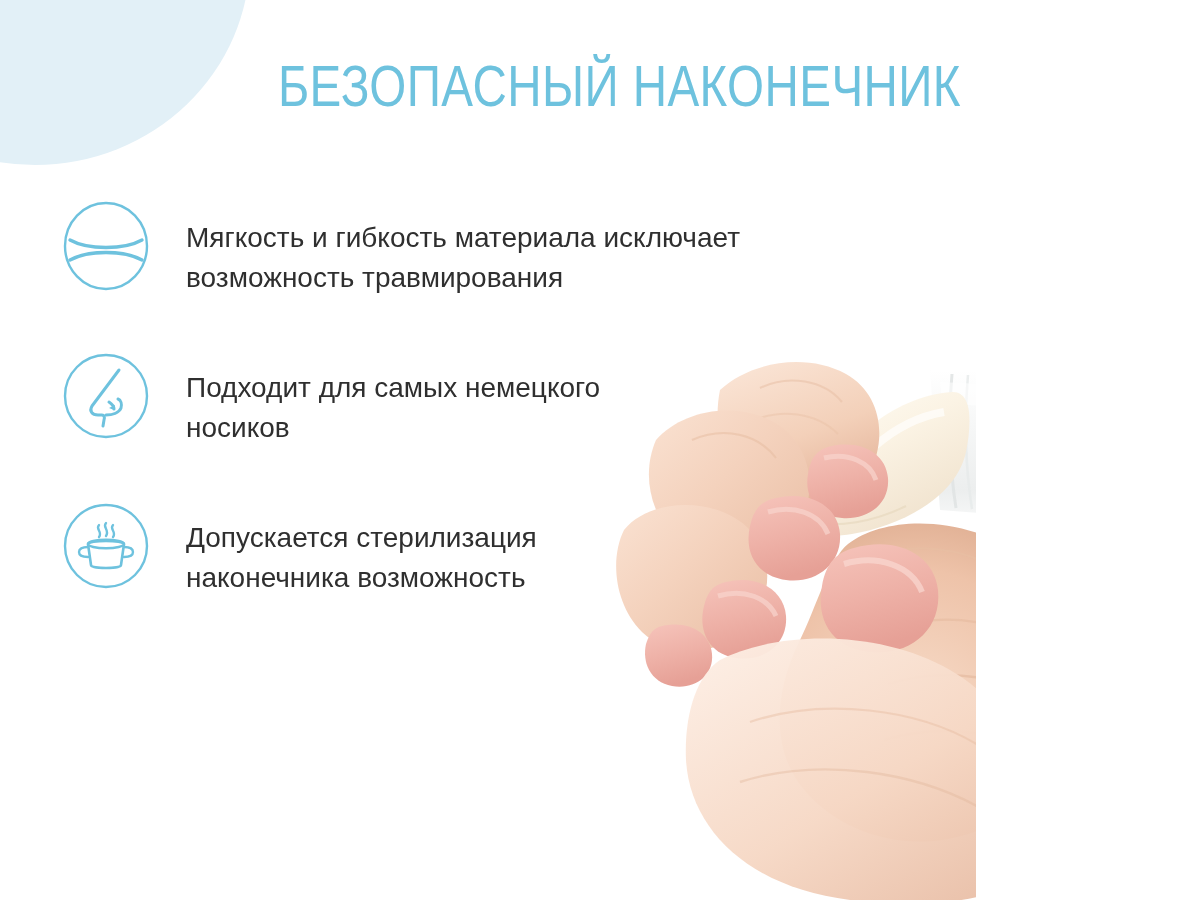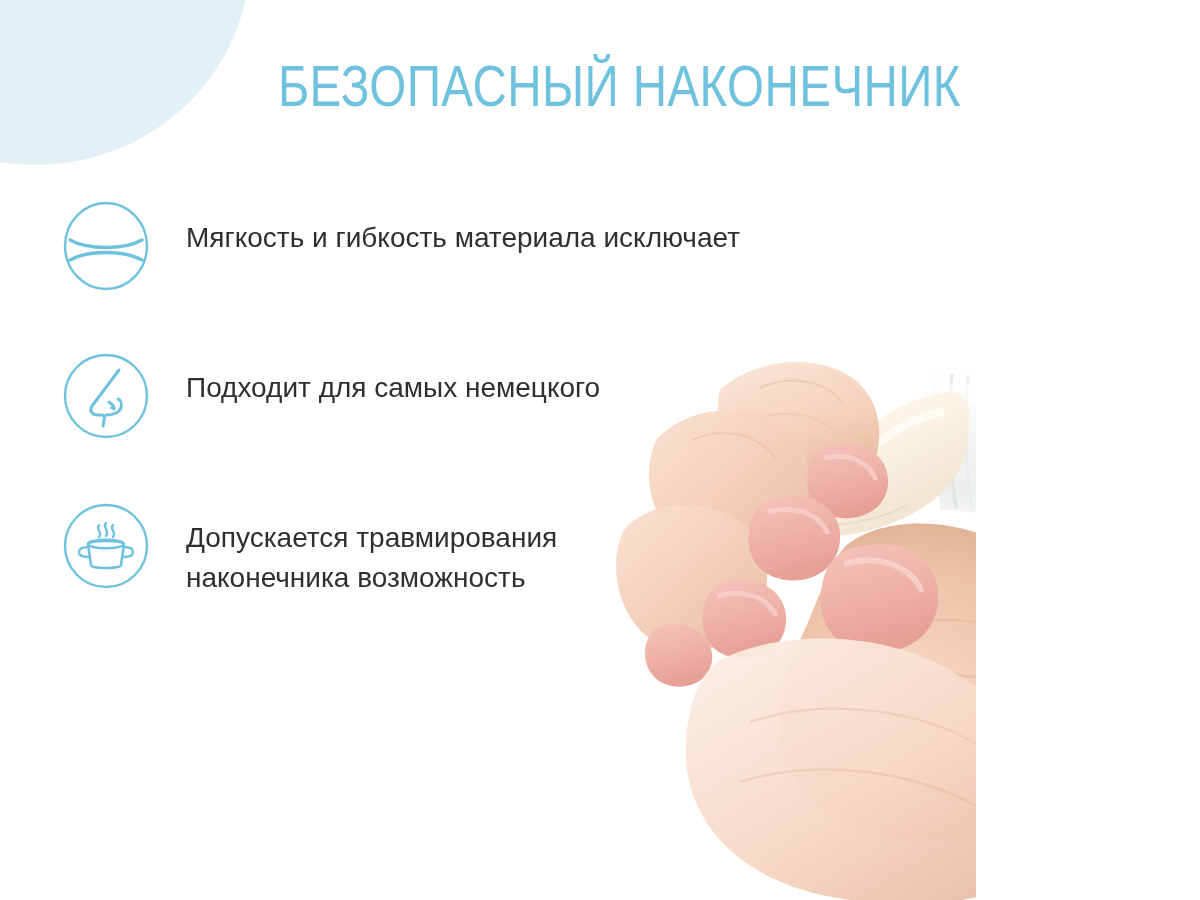--- a/index.html
+++ b/index.html
@@ -115,54 +115,56 @@
     <div class="feature">
       <span class="feature-icon">
         <svg viewBox="0 0 88 88" xmlns="http://www.w3.org/2000/svg">
           <ellipse cx="44" cy="44" rx="41" ry="43" fill="none" stroke="#6ec2de" stroke-width="2.4"></ellipse>
           <path d="M8 38 C26 48 62 48 80 38" fill="none" stroke="#6ec2de" stroke-width="3.4" stroke-linecap="round"></path>
           <path d="M8 58 C26 48 62 48 80 58" fill="none" stroke="#6ec2de" stroke-width="3.4" stroke-linecap="round"></path>
         </svg>
       </span>
       <div class="feature-text">
         <span class="line">Мягкость и гибкость материала исключает</span>
+        <span class="line">возможность травмирования</span>
       </div>
     </div>
 
     <div class="feature">
       <span class="feature-icon">
         <svg viewBox="0 0 88 88" xmlns="http://www.w3.org/2000/svg">
           <circle cx="44" cy="44" r="41" fill="none" stroke="#6ec2de" stroke-width="2.4"></circle>
           <path d="M57 18 L30 54 C27 59 30 63 36 63 L40 63 C42 63 43 65 42 68 L41 74" fill="none" stroke="#6ec2de" stroke-width="3" stroke-linecap="round" stroke-linejoin="round"></path>
           <path d="M44 63 C50 63 57 61 59 56 C60 52 59 48 56 47" fill="none" stroke="#6ec2de" stroke-width="3" stroke-linecap="round"></path>
           <path d="M47 50 C50 52 52 54 52 57" fill="none" stroke="#6ec2de" stroke-width="3" stroke-linecap="round"></path>
           <path d="M53 53 L52 58 L47 56 Z" fill="#6ec2de"></path>
         </svg>
       </span>
       <div class="feature-text">
         <span class="line">Подходит для самых немецкого</span>
+        <span class="line">носиков</span>
       </div>
     </div>
 
 
     <div class="feature">
       <span class="feature-icon">
         <svg viewBox="0 0 88 88" xmlns="http://www.w3.org/2000/svg">
           <circle cx="44" cy="44" r="41" fill="none" stroke="#6ec2de" stroke-width="2.4"></circle>
           <path d="M37 23 C33 27 41 30 37 35" fill="none" stroke="#6ec2de" stroke-width="2.4" stroke-linecap="round"></path>
           <path d="M44 21 C40 25 48 28 44 34" fill="none" stroke="#6ec2de" stroke-width="2.4" stroke-linecap="round"></path>
           <path d="M51 23 C47 27 55 30 51 35" fill="none" stroke="#6ec2de" stroke-width="2.4" stroke-linecap="round"></path>
           <path d="M26 42 C26 38 62 38 62 42 L59 63 C59 67 29 67 29 63 Z" fill="none" stroke="#6ec2de" stroke-width="2.6" stroke-linejoin="round"></path>
           <ellipse cx="44" cy="42" rx="18" ry="4.2" fill="none" stroke="#6ec2de" stroke-width="2.4"></ellipse>
           <path d="M26 45 C20 45 17 47 17 50 C17 53 20 55 26 55" fill="none" stroke="#6ec2de" stroke-width="2.4" stroke-linecap="round"></path>
           <path d="M62 45 C68 45 71 47 71 50 C71 53 68 55 62 55" fill="none" stroke="#6ec2de" stroke-width="2.4" stroke-linecap="round"></path>
         </svg>
       </span>
       <div class="feature-text">
-        <span class="line">Допускается травмирования</span>
+        <span class="line">Допускается стерилизация</span>
         <span class="line">наконечника возможность</span>
       </div>
     </div>
 
   </div>
 
   <div id="photo">
     <svg viewBox="0 0 600 570" xmlns="http://www.w3.org/2000/svg">
       <defs>
         <linearGradient id="skinA" x1="0" y1="0" x2="1" y2="1">

